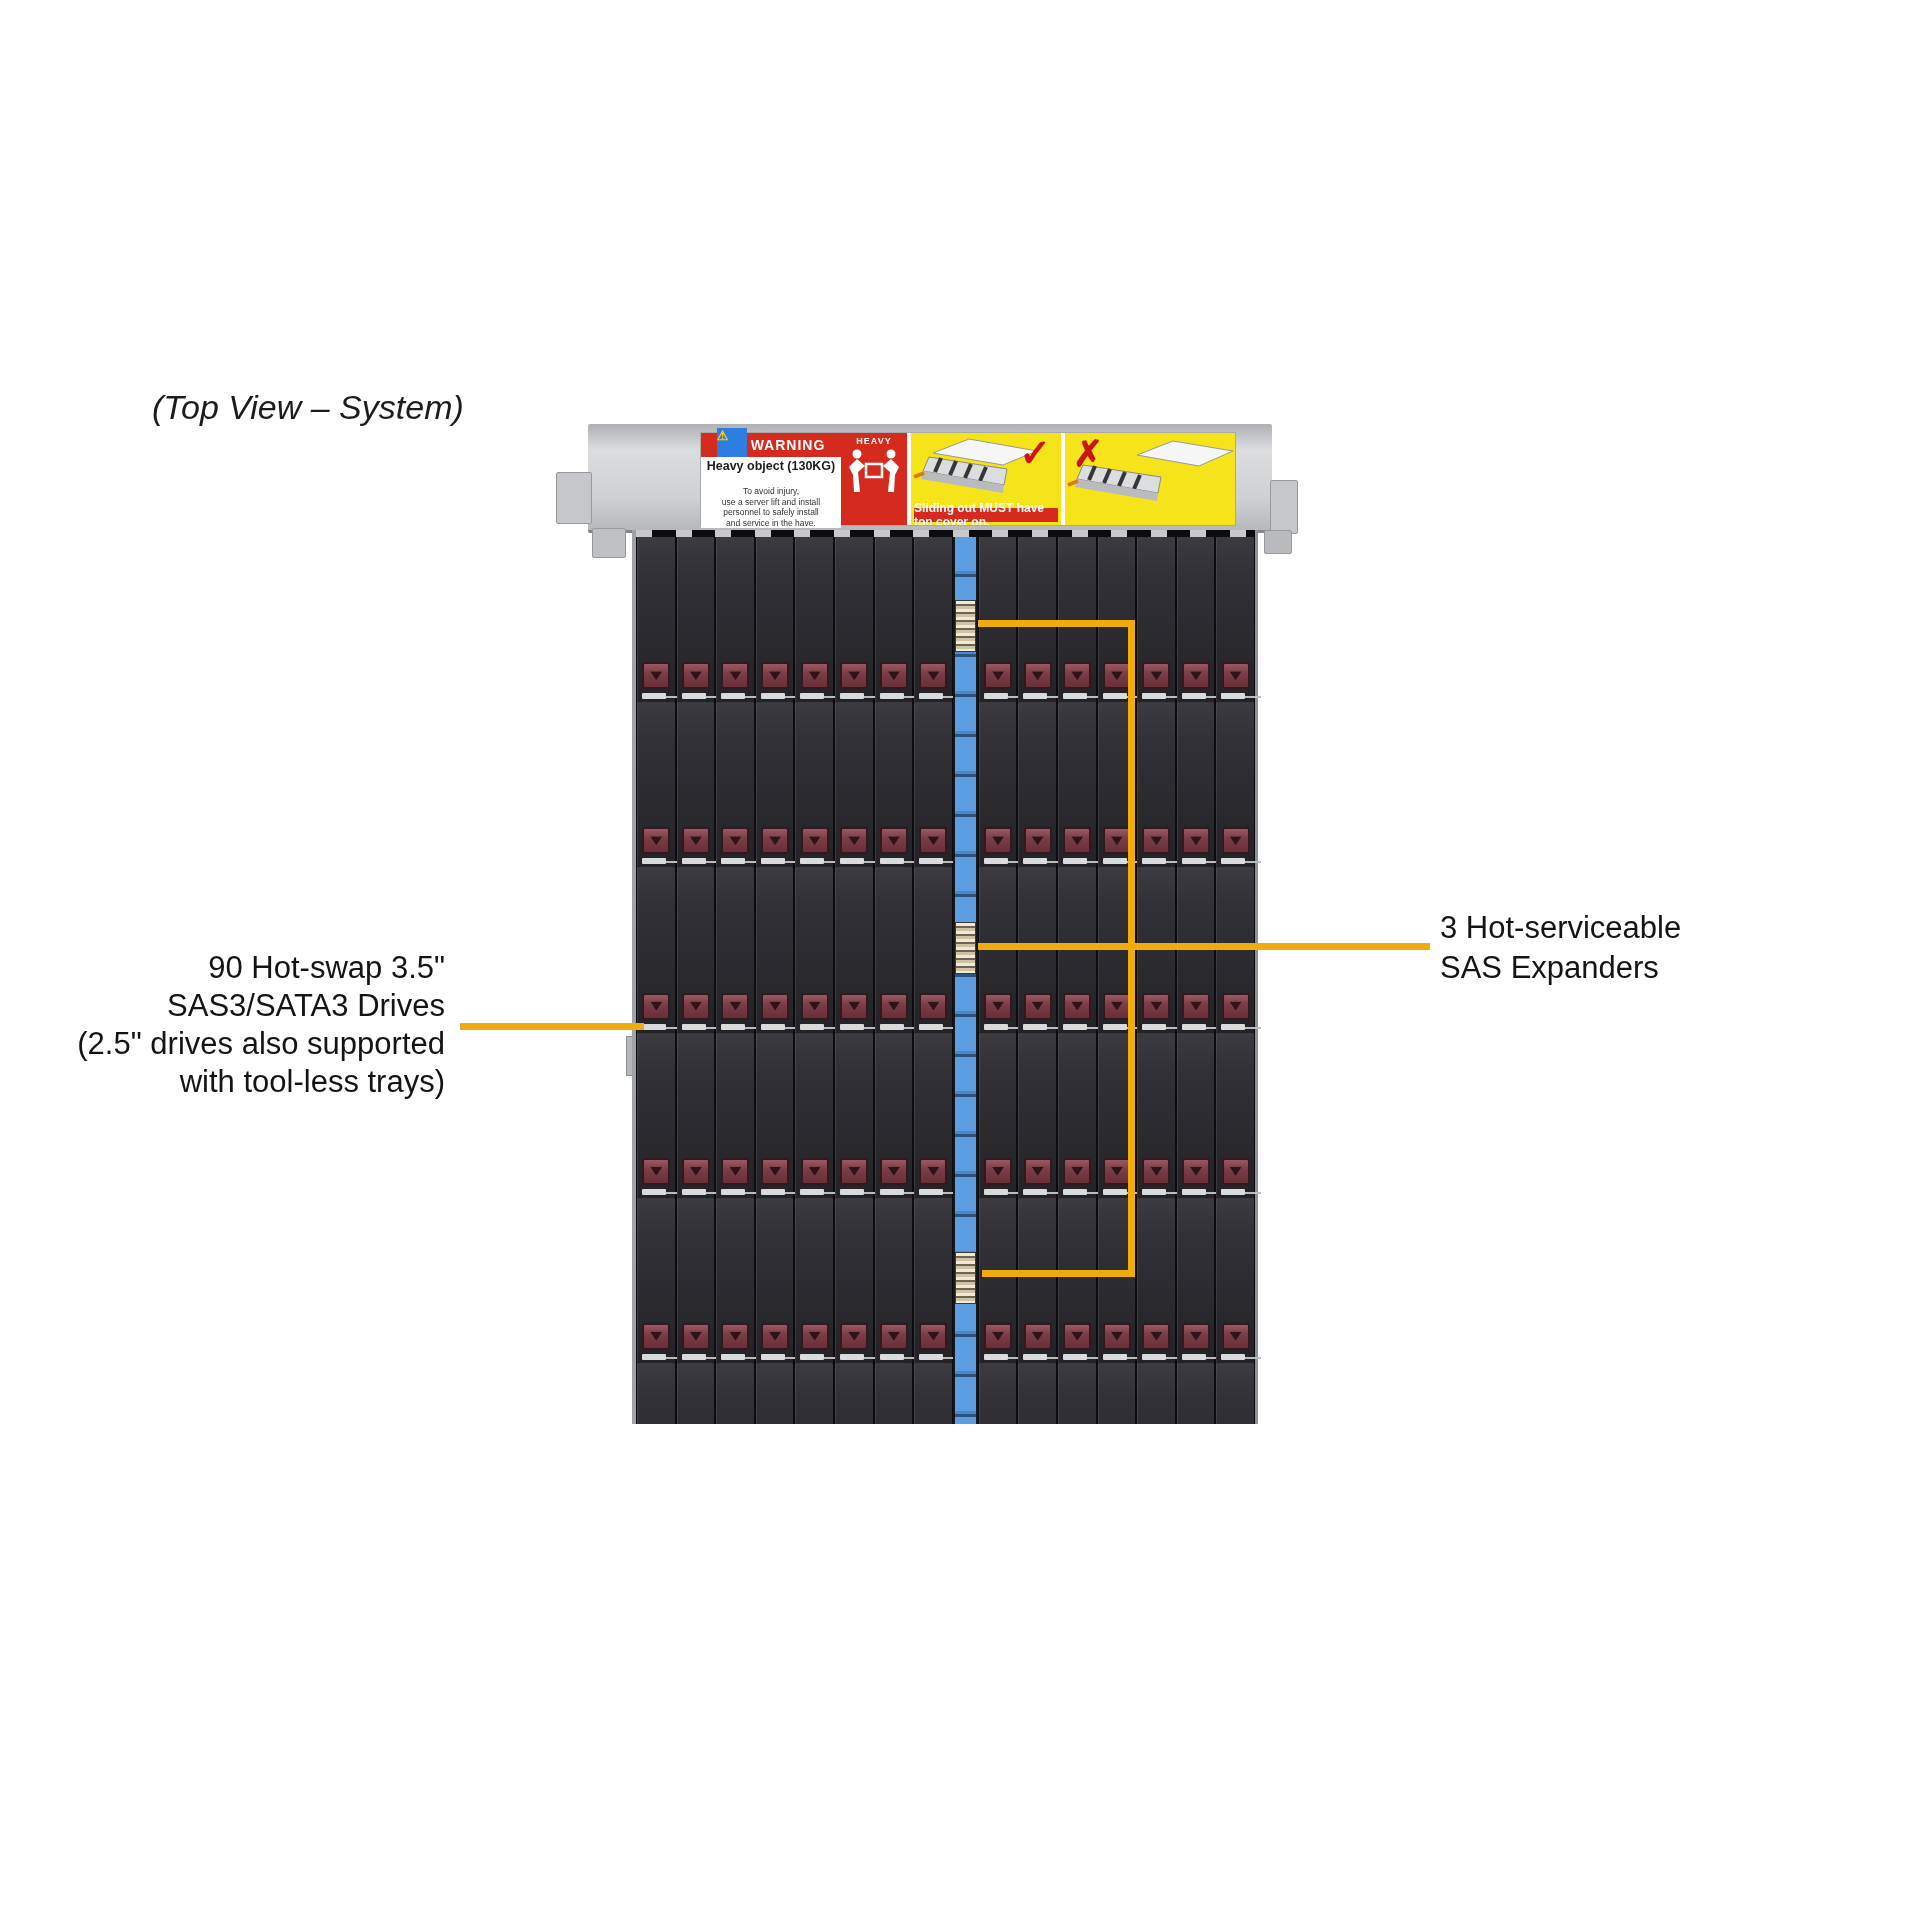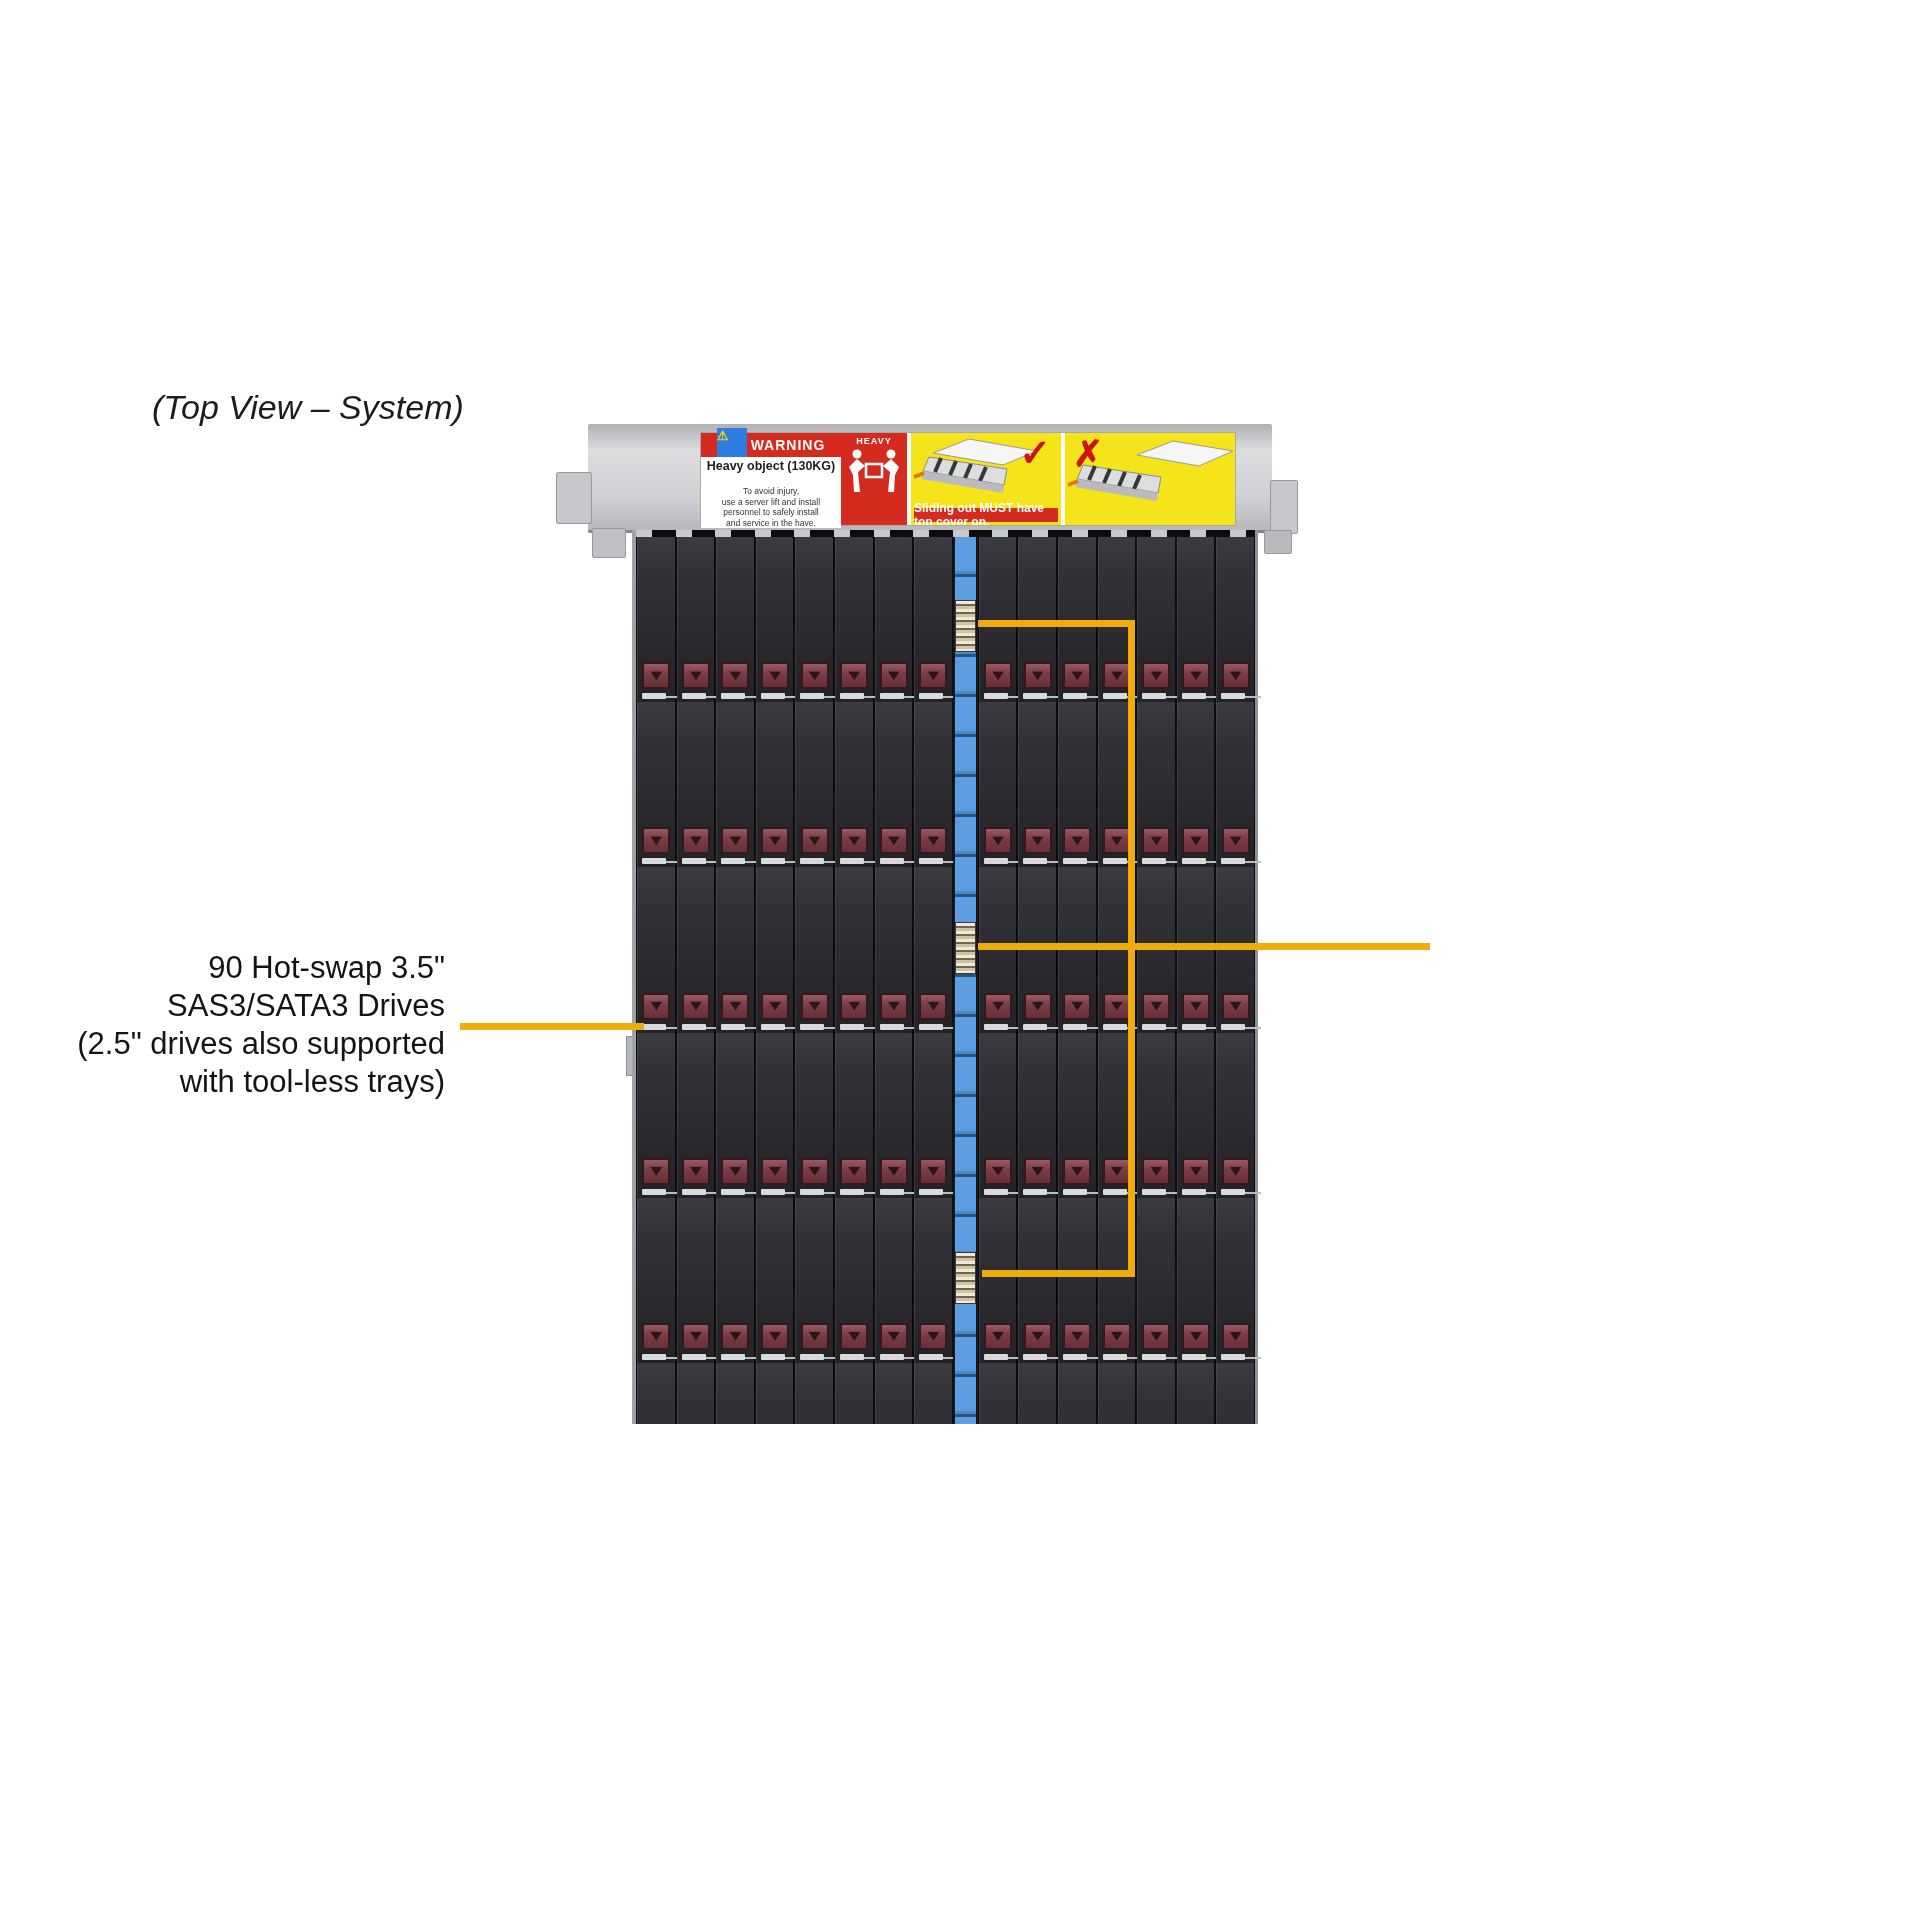--- a/index.html
+++ b/index.html
@@ -552,14 +552,18 @@
   <div class="abs cl cl-vert"></div>
   <div class="abs cl cl-bottom"></div>
   <div class="abs cl cl-mid"></div>
 
   <div class="abs label-drives">
     <div>90 Hot-swap 3.5"</div>
     <div>SAS3/SATA3 Drives</div>
     <div>(2.5" drives also supported</div>
     <div>with tool-less trays)</div>
   </div>
+  <div class="abs label-expanders">
+    <div>3 Hot-serviceable</div>
+    <div>SAS Expanders</div>
+  </div>
 
 </div>
 
 </body></html>

